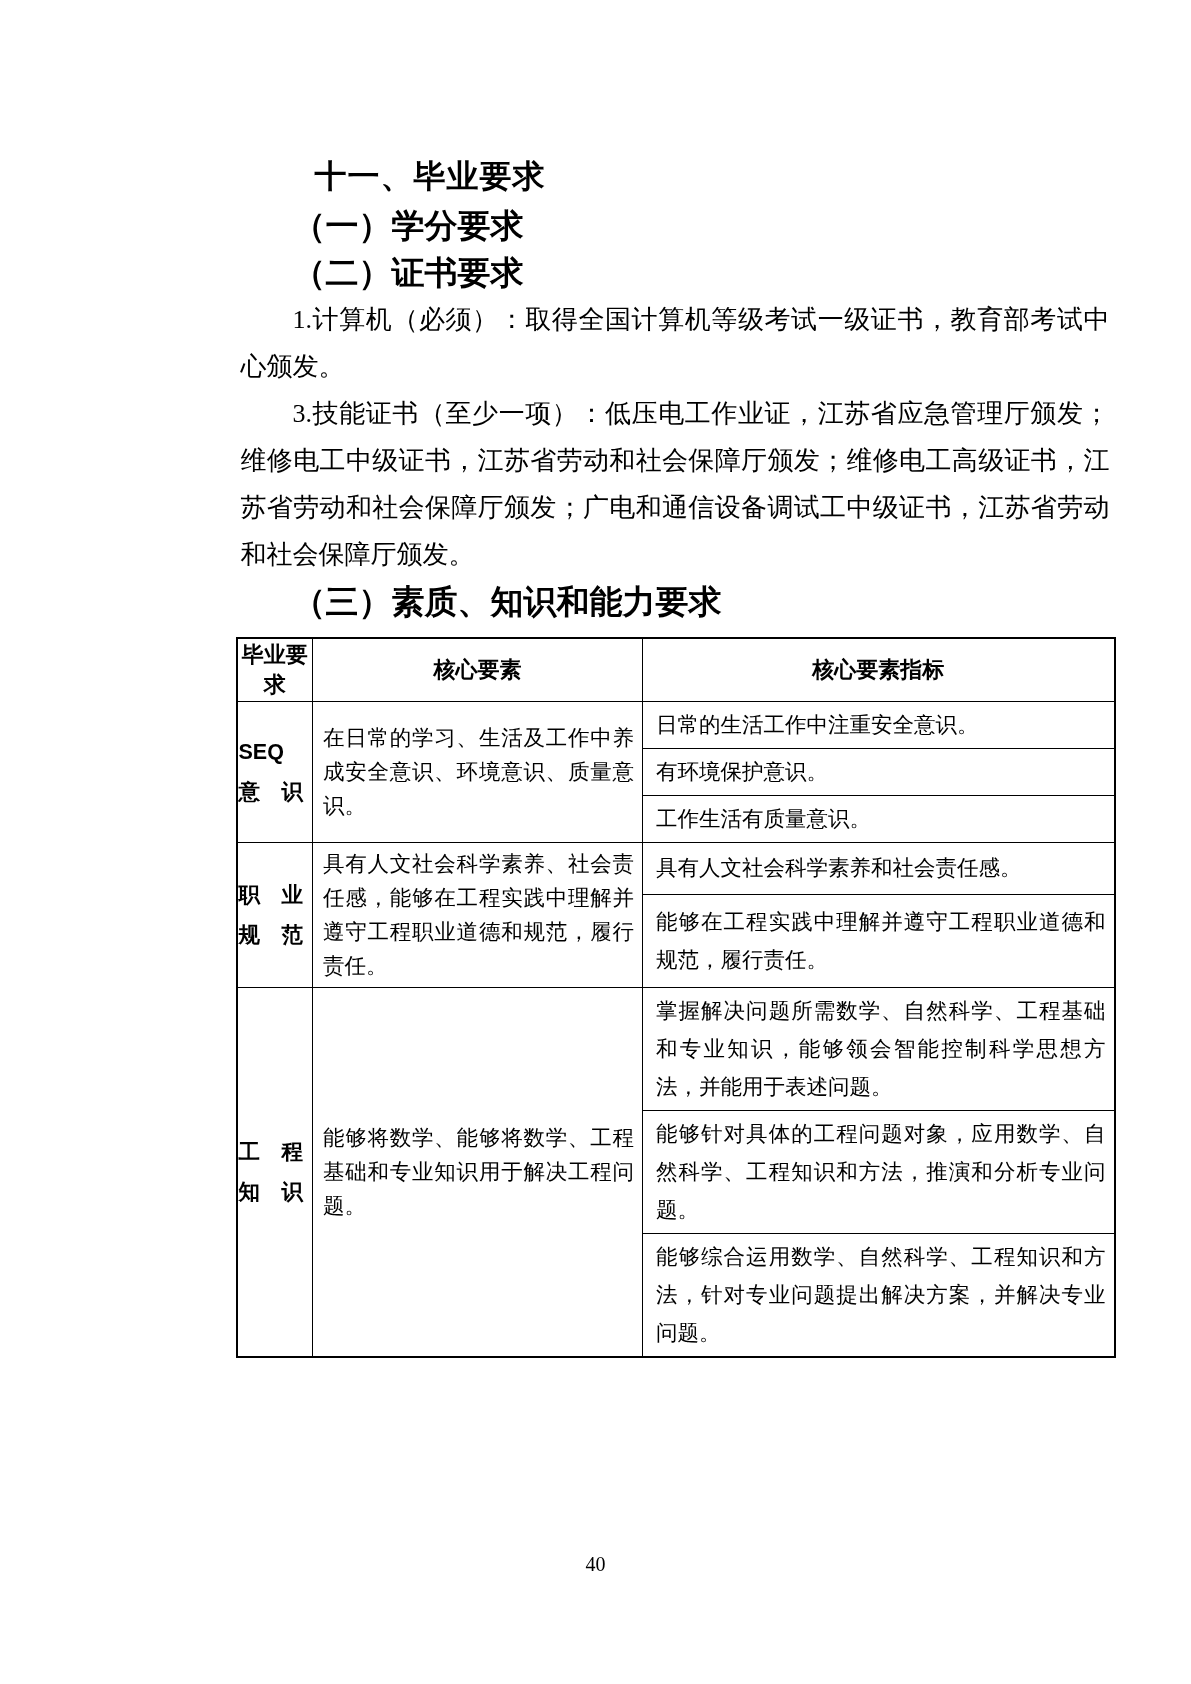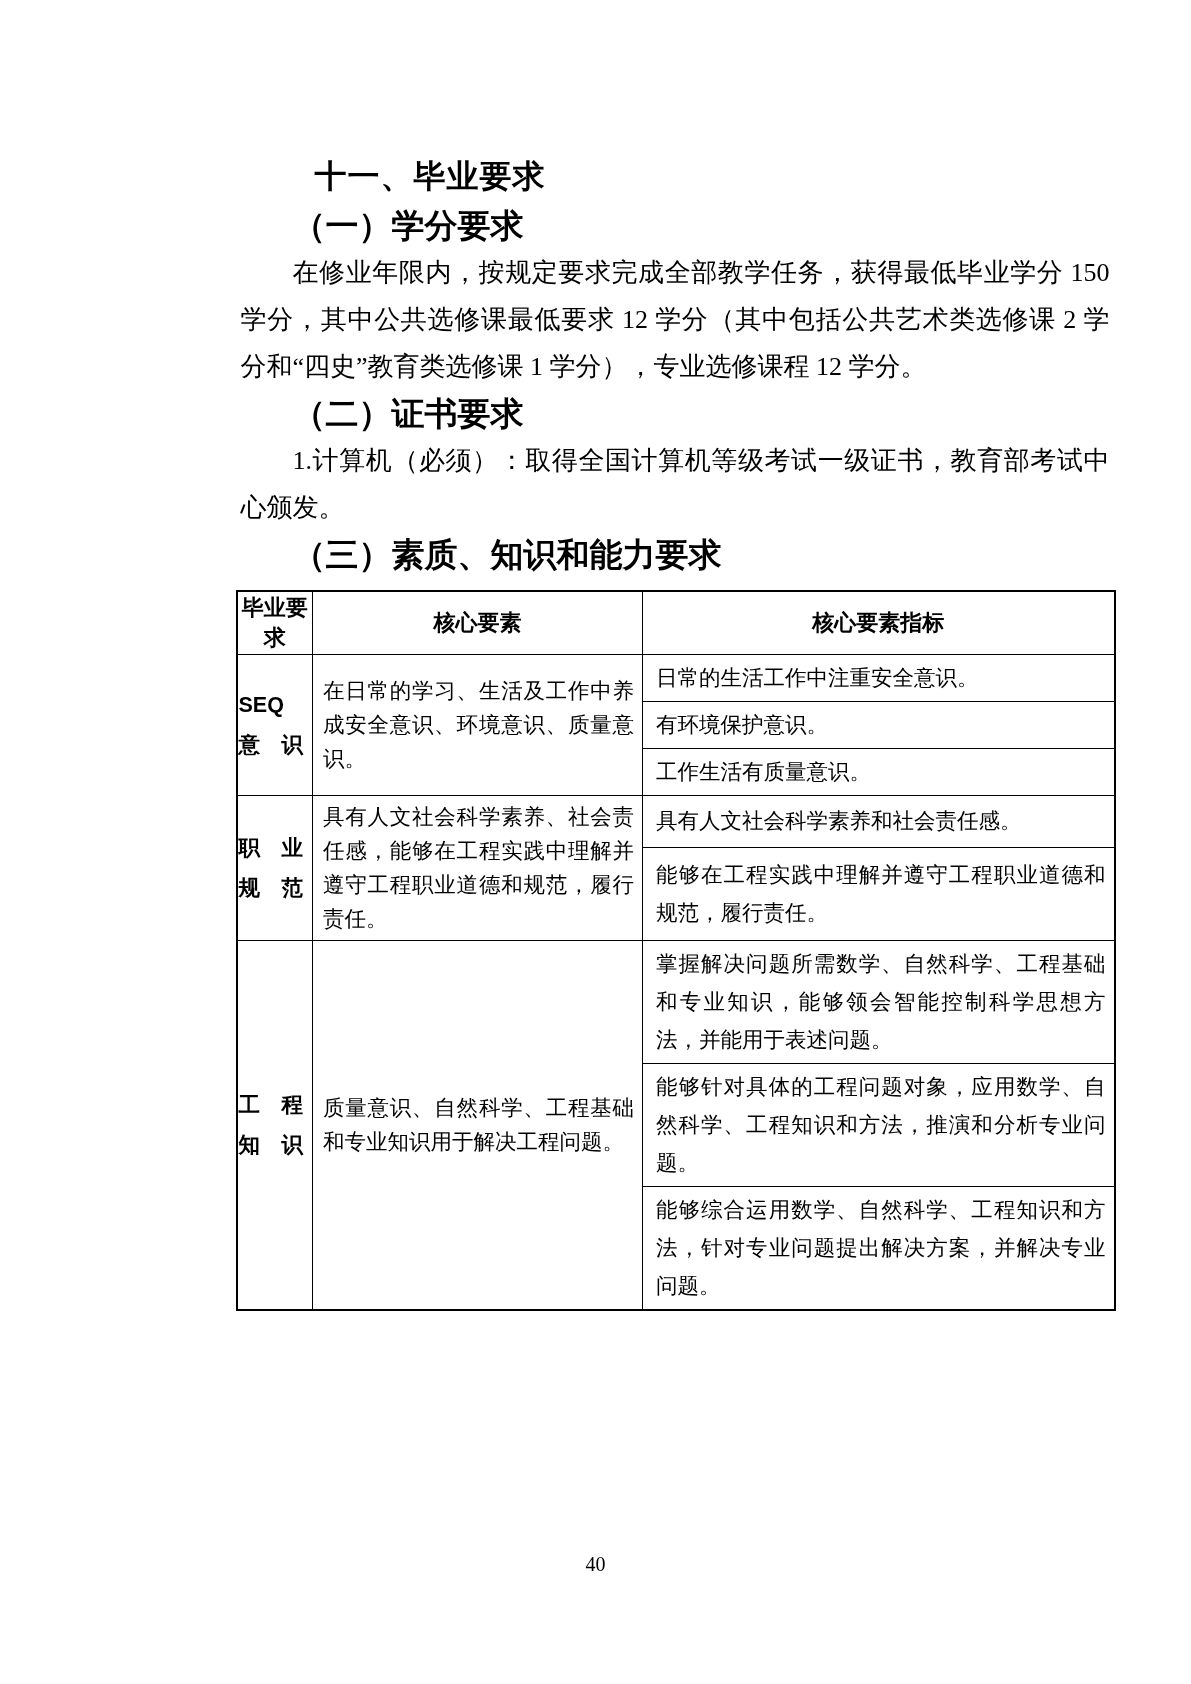--- a/index.html
+++ b/index.html
@@ -98,24 +98,24 @@
 </style>
 </head>
 <body>
 
 <div class="page">
   <div class="content">
 
     <h1 class="doc-title">十一、毕业要求</h1>
 
     <h2 class="sec-heading">（一）学分要求</h2>
-    <p class="body">在修业年限内，按规定要求完成全部教学任务，获得最低毕业学分 150 学分，其中公共选修课最低要求 12 学分（其中包括公共艺术类选修课 2 学分和“四史”教育类选修课 1 学分），专业选修课程 12 学分。</p>
 
     <h2 class="sec-heading">（二）证书要求</h2>
     <p class="body">1.计算机（必须）：取得全国计算机等级考试一级证书，教育部考试中心颁发。</p>
+    <p class="body">3.技能证书（至少一项）：低压电工作业证，江苏省应急管理厅颁发；维修电工中级证书，江苏省劳动和社会保障厅颁发；维修电工高级证书，江苏省劳动和社会保障厅颁发；广电和通信设备调试工中级证书，江苏省劳动和社会保障厅颁发。</p>
 
     <h2 class="sec-heading">（三）素质、知识和能力要求</h2>
 
     <table class="req-table">
       <colgroup>
           <col class="c1">
           <col class="c2">
           <col class="c3">
         </colgroup>
       <tbody>
@@ -144,21 +144,21 @@
           <td class="core" rowspan="2">具有人文社会科学素养、社会责任感，能够在工程实践中理解并遵守工程职业道德和规范，履行责任。</td>
           <td class="ind">具有人文社会科学素养和社会责任感。</td>
         </tr>
         <tr>
           <td class="ind">能够在工程实践中理解并遵守工程职业道德和规范，履行责任。</td>
         </tr>
 
         <tr>
           <td class="req" rowspan="3">工　程
 知　识</td>
-          <td class="core" rowspan="3">质量意识、自然科学、工程基础和专业知识用于解决工程问题。</td>
+          <td class="core" rowspan="3">能够将数学、能够将数学、工程基础和专业知识用于解决工程问题。</td>
           <td class="ind">掌握解决问题所需数学、自然科学、工程基础和专业知识，能够领会智能控制科学思想方法，并能用于表述问题。</td>
         </tr>
         <tr>
           <td class="ind">能够针对具体的工程问题对象，应用数学、自然科学、工程知识和方法，推演和分析专业问题。</td>
         </tr>
         <tr>
           <td class="ind">能够综合运用数学、自然科学、工程知识和方法，针对专业问题提出解决方案，并解决专业问题。</td>
         </tr>
       </tbody>
     </table>

